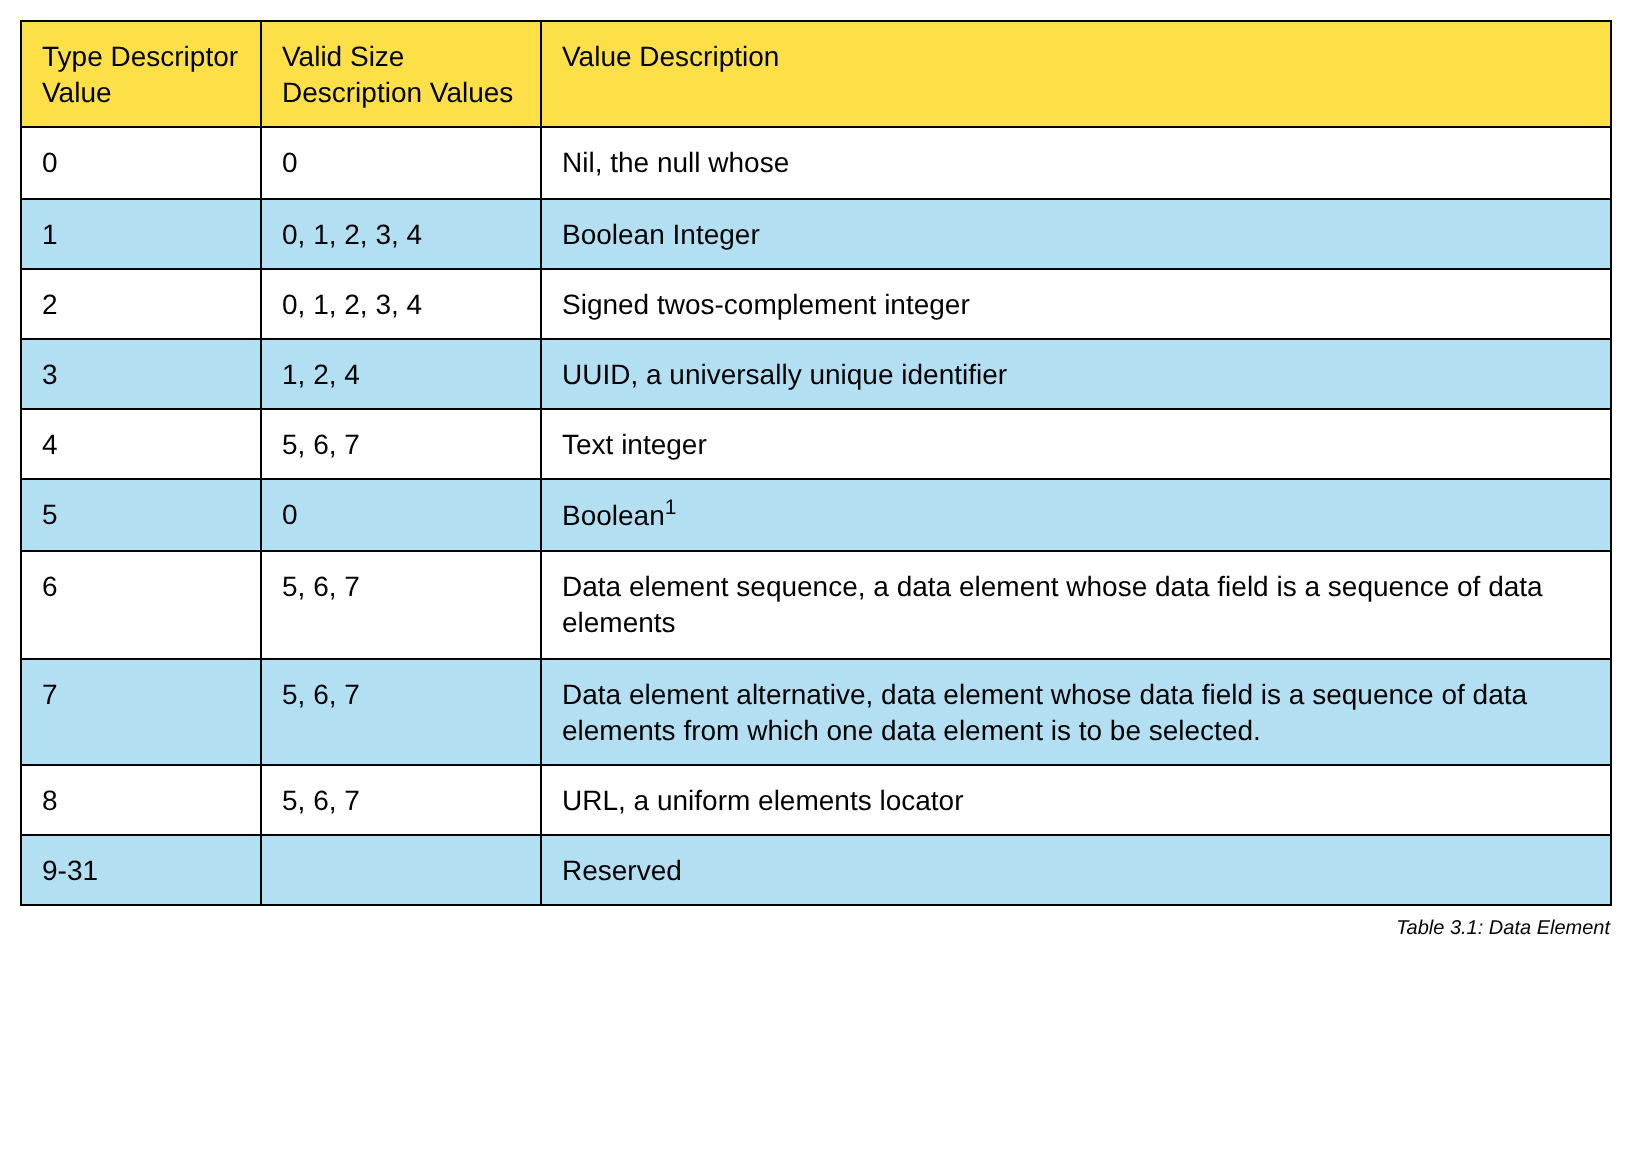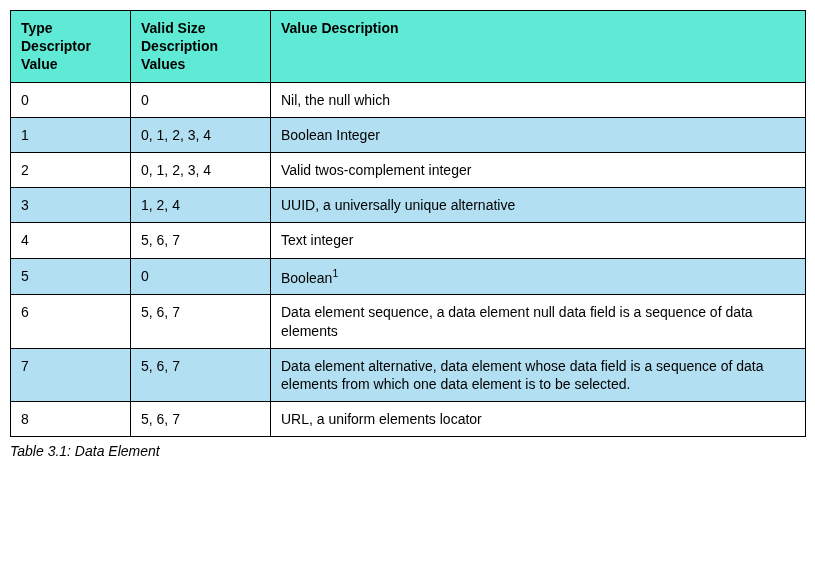--- a/index.html
+++ b/index.html
@@ -19,33 +19,34 @@
   col.c2 { width: 140px; }
   col.c3 { width: 535px; }
   th, td {
     border: 1px solid #000;
     padding: 8px 10px;
     text-align: left;
     vertical-align: top;
     line-height: 1.3;
   }
   thead th {
-    background: #5eead4;
-    font-weight: bold;
+    background: #fde047;
+    font-weight: normal;
   }
   tbody tr.even td {
     background: #b3dff2;
   }
   tbody tr.odd td {
     background: #ffffff;
   }
   .caption {
     font-style: italic;
     margin-top: 6px;
-    font-size: 14px;
+    font-size: 10px;
+    text-align: right;
   }
   sup { font-size: 0.75em; }
 </style>
 </head>
 <body>
 
 <table>
   <colgroup>
     <col class="c1">
       <col class="c2">
@@ -55,57 +56,62 @@
     <tr>
       <th><span>Type Descriptor Value</span></th>
       <th><span>Valid Size Description Values</span></th>
       <th><span>Value Description</span></th>
     </tr>
   </thead>
   <tbody id="tbody">
       <tr class="odd">
         <td>0</td>
         <td>0</td>
-        <td>Nil, the null which</td>
+        <td>Nil, the null whose</td>
       </tr>
       <tr class="even">
         <td>1</td>
         <td>0, 1, 2, 3, 4</td>
         <td>Boolean Integer</td>
       </tr>
       <tr class="odd">
         <td>2</td>
         <td>0, 1, 2, 3, 4</td>
-        <td>Valid twos-complement integer</td>
+        <td>Signed twos-complement integer</td>
       </tr>
       <tr class="even">
         <td>3</td>
         <td>1, 2, 4</td>
-        <td>UUID, a universally unique alternative</td>
+        <td>UUID, a universally unique identifier</td>
       </tr>
       <tr class="odd">
         <td>4</td>
         <td>5, 6, 7</td>
         <td>Text integer</td>
       </tr>
       <tr class="even">
         <td>5</td>
         <td>0</td>
         <td>Boolean<sup>1</sup></td>
       </tr>
       <tr class="odd">
         <td>6</td>
         <td>5, 6, 7</td>
-        <td>Data element sequence, a data element null data field is a sequence of data elements</td>
+        <td>Data element sequence, a data element whose data field is a sequence of data elements</td>
       </tr>
       <tr class="even">
         <td>7</td>
         <td>5, 6, 7</td>
         <td>Data element alternative, data element whose data field is a sequence of data elements from which one data element is to be selected.</td>
       </tr>
       <tr class="odd">
         <td>8</td>
         <td>5, 6, 7</td>
         <td>URL, a uniform elements locator</td>
       </tr>
+      <tr class="even">
+        <td>9-31</td>
+        <td></td>
+        <td>Reserved</td>
+      </tr>
     </tbody>
 </table>
 <div class="caption">Table 3.1:  Data Element</div>
 
 </body></html>

